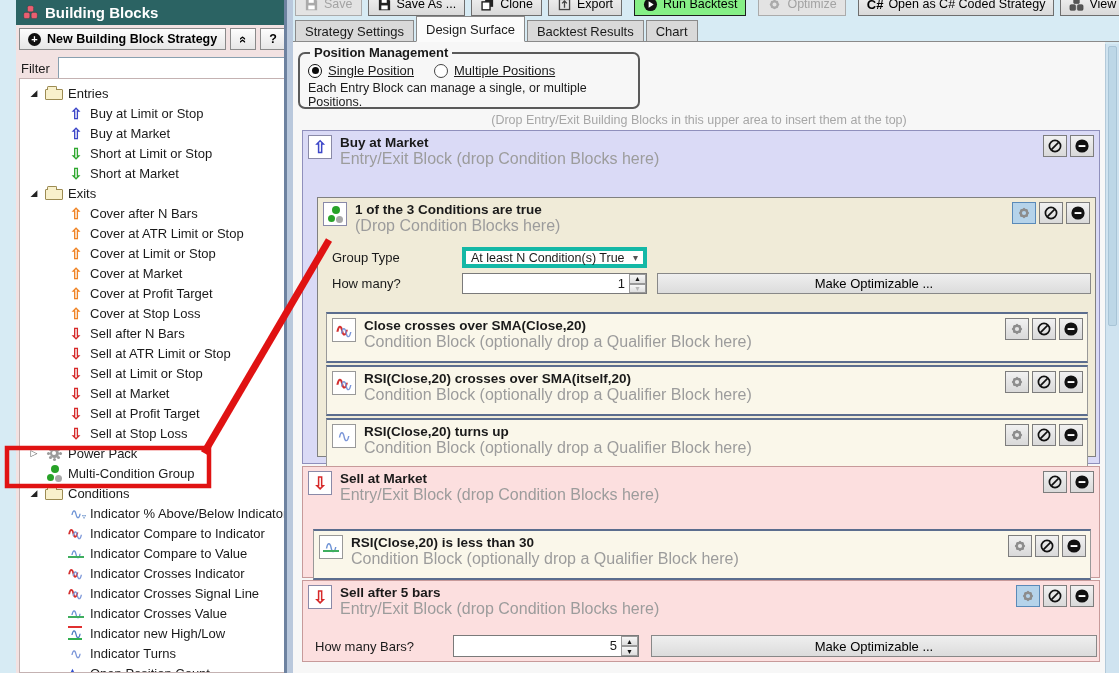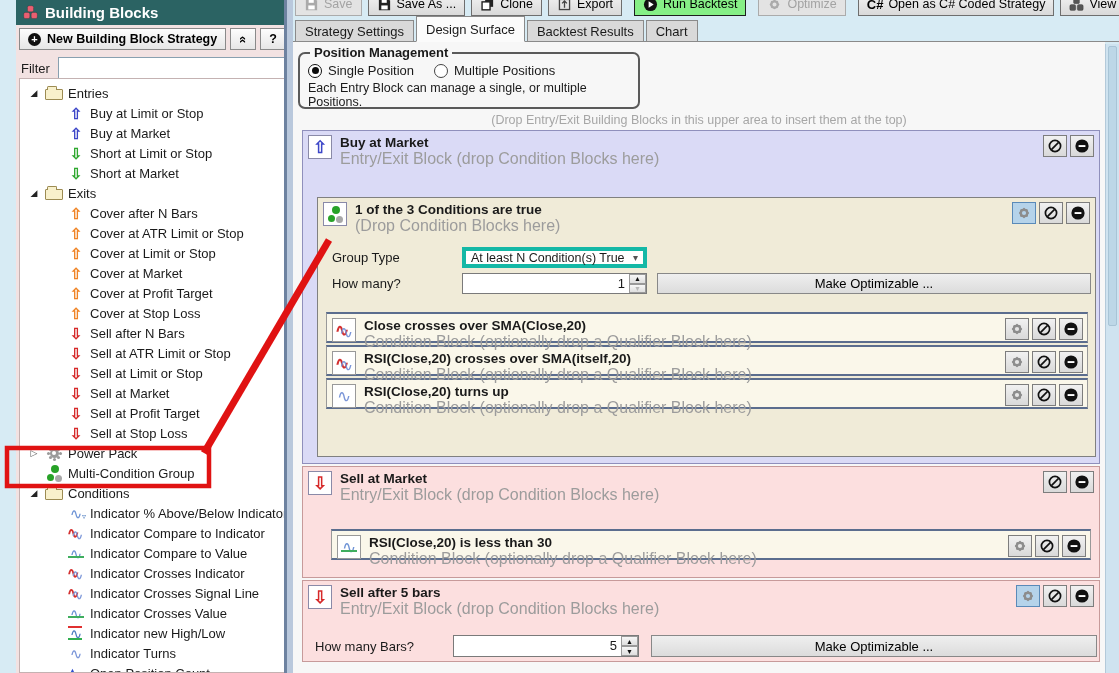--- a/index.html
+++ b/index.html
@@ -68,21 +68,21 @@
   .tabs { height:26px; background:#d7ebf4; display:flex; align-items:flex-end; padding-left:2px; border-bottom:1px solid #8a8a8a; }
   .tab { height:21px; padding:0 9px; display:flex; align-items:center; background:#d9d9d9; border:1px solid #8a8a8a; border-bottom:none; margin-right:2px; font-size:13px; white-space:nowrap; }
   .tab.active { height:26px; background:#fbfbfb; margin-bottom:-1px; border-bottom:1px solid #fbfbfb; z-index:2; }
 
   .surface { position:absolute; top:42px; left:0; right:14px; bottom:0; background:#f7f7f7; overflow:hidden; }
   .vscroll { position:absolute; top:44px; right:0; width:14px; bottom:0; background:#cfe3f0; border-left:1px solid #b3c9d9; }
   .vthumb { position:absolute; top:2px; left:2px; right:2px; height:280px; background:#bdd7e7; border:1px solid #a8c4d6; border-radius:2px; }
 
   fieldset.posmgmt { position:absolute; left:5px; top:3px; width:342px; height:64px; border:2px solid #5a5a5a; border-radius:7px; padding:2px 24px 0 8px; background:transparent; }
   fieldset.posmgmt legend { font-weight:bold; font-size:13px; padding:0 4px; margin-left:2px; }
-  .radio-row { display:flex; align-items:center; gap:6px; margin-top:1px; }
+  .radio-row { display:flex; align-items:center; gap:6px; margin-top:1px;text-decoration:underline; }
   .radio { width:14px; height:14px; border-radius:50%; border:1px solid #444; background:#fff; position:relative; display:inline-block; }
   .radio.checked { border:1.5px solid #111; }
   .radio.checked::after { content:""; position:absolute; inset:2.5px; border-radius:50%; background:#0c0c0c; }
   .radio-label { margin-right:14px; }
   .pos-desc { margin-top:3px; font-size:12.5px; }
   .drop-hint { position:absolute; top:71px; left:0; right:0; text-align:center; color:#a6a6a6; font-size:12.5px; }
 
   
   .eblock { position:absolute; left:9px; width:798px; border:1px solid #8f8fbc; }
   .block-buy  { top:88px;  height:334px; background:#dadaf6; }
@@ -106,22 +106,22 @@
   .dd { position:absolute; background:#fff; border:4px solid #14b8a6; display:flex; align-items:center; padding:0 5px; font-size:12.5px; }
   .dd-chev { margin-left:auto; color:#555; font-size:10px; }
   .spin { position:absolute; background:#fff; border:1px solid #7a7a7a; display:flex; }
   .spin-val { flex:1; text-align:right; padding:2px 4px; font-size:13px; }
   .spin-btns { width:17px; display:flex; flex-direction:column; }
   .sb-arrow { flex:1; font-size:7px; display:flex; align-items:center; justify-content:center; background:linear-gradient(#f7f7f7,#dedede); border:1px solid #999; color:#111; }
   .sb-arrow.dim { color:#b8b8b8; }
   .opt-btn { position:absolute; background:linear-gradient(#efefef,#dcdcdc); border:1px solid #888; display:flex; align-items:center; justify-content:center; font-size:13px; font-family:Liberation Sans, sans-serif; }
 
   .cond-list { position:absolute; left:8px; right:7px; top:114px; }
-  .cond-list.sell { left:28px; right:8px; top:62px; }
-  .cond-row { height:31px; margin-bottom:2px; background:#faf7ea; border-top:2px solid #5b6d8e; border-bottom:2px solid #5b6d8e; border-left:1px solid #999; border-right:1px solid #999; display:flex; gap:8px; padding:4px 4px 0 5px; align-items:flex-start; }
+  .cond-list.sell { left:10px; right:8px; top:62px; }
+  .cond-row { height:51px; margin-bottom:2px; background:#faf7ea; border-top:2px solid #5b6d8e; border-bottom:2px solid #5b6d8e; border-left:1px solid #999; border-right:1px solid #999; display:flex; gap:8px; padding:4px 4px 0 5px; align-items:flex-start; }
   .cond-row .blk-ico { width:24px; height:24px; border-color:#999; }
 
   .annot { position:absolute; left:0; top:0; pointer-events:none; z-index:99; }
 </style>
 </head>
 <body>
 
 <svg width="0" height="0" style="position:absolute">
   <defs>
     <symbol id="i-gear" viewBox="0 0 16 16">

